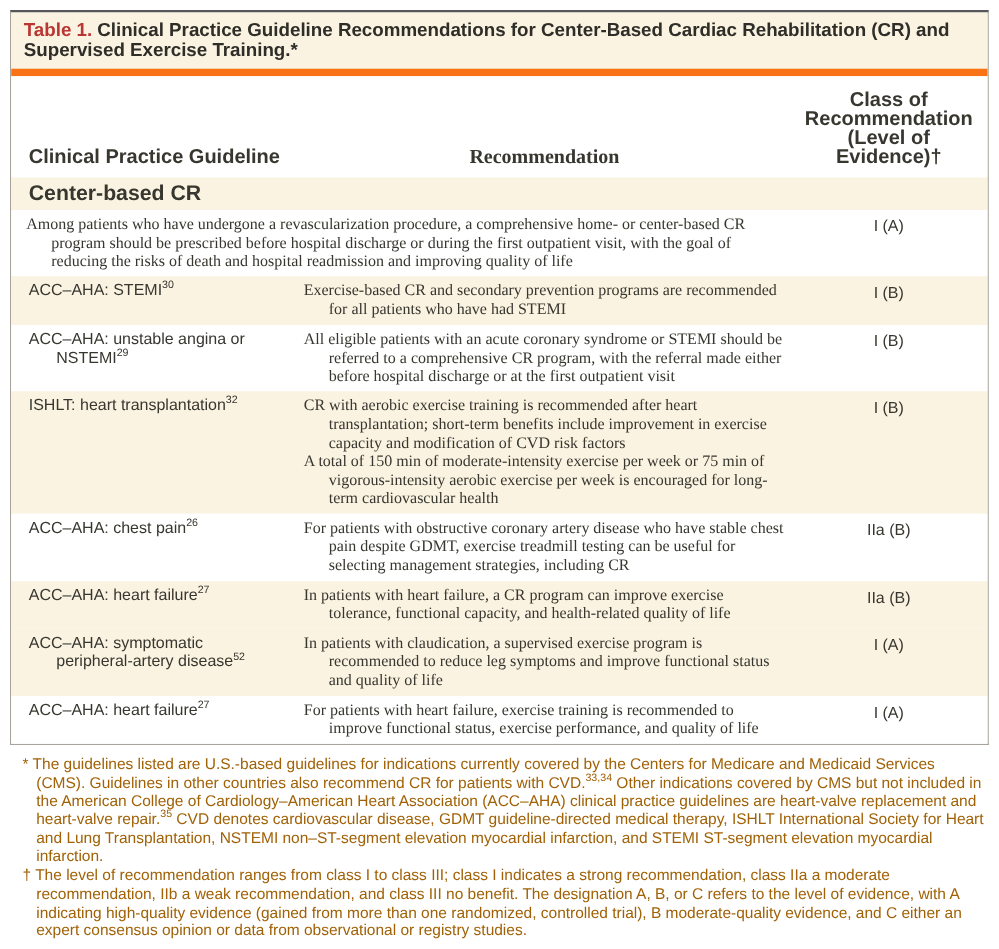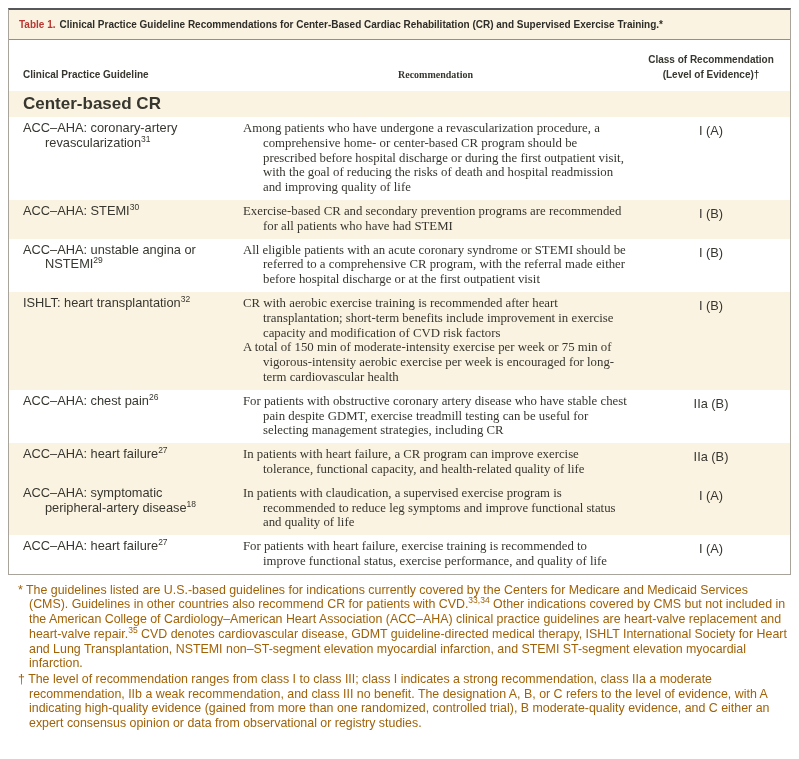--- a/index.html
+++ b/index.html
@@ -9,42 +9,42 @@
     color:#37362f;
   }
   .page{padding:8px 8px 0 8px;box-sizing:border-box;}
   .tablebox{
     border:1px solid #a8a49b;
     border-top:2px solid #56575b;
     background:#fff;
   }
   .titlebar{
     background:#faf3e1;
-    border-bottom:1px solid #f97316;
+    border-bottom:6px solid #f97316;
     padding:7px 12px 6px 10px;
-    font-size:10px;line-height:16px;font-weight:bold;color:#2e2d28;
+    font-size:15px;line-height:16px;font-weight:bold;color:#2e2d28;
   }
   .titlebar .red{color:#b93632;margin-right:4px;}
   .row{display:flex;align-items:flex-start;}
   .c1{width:222px;box-sizing:border-box;padding:4px 4px 5px 14px;}
   .c2{flex:1;box-sizing:border-box;padding:4px 10px 5px 12px;font-family:Liberation Serif, serif;}
   .c3{width:152px;box-sizing:border-box;padding:4px 6px 5px 0;text-align:center;}
   .thead{background:#fff;padding:8px 0 4px 0;font-weight:bold;}
   .thead .c1{align-self:flex-end;}
   .thead .c2{text-align:center;align-self:flex-end;}
   .thead .c3{text-align:center;}
   .cream{background:#faf3e1;}
   .white{background:#ffffff;}
   .section-row{font-weight:bold;padding:4px 0 4px 0;}
   .section-row .label{display:block;padding:1px 14px 2px 14px;font-size:17px;line-height:15px;}
   .cell-text{font-size:12.8px;line-height:14.8px;}
   .guideline-inner{padding-left:22px;text-indent:-22px;}
   .para{padding-left:20px;text-indent:-20px;}
   .class-val{font-size:12.8px;line-height:14.8px;}
-  .thead .hcell{font-size:10px;line-height:15px;}
+  .thead .hcell{font-size:16px;line-height:15px;}
   sup{font-size:8.5px;line-height:0;vertical-align:super;letter-spacing:0;}
   .footnotes{padding:8px 4px 6px 10px;}
   .footnote{
     font-size:12.4px;line-height:14.7px;color:#a16207;
     padding-left:11px;text-indent:-11px;margin:0 0 1px 0;
   }
   .footnote .fsym{display:inline;}
 </style>
 </head>
 <body>
@@ -63,23 +63,20 @@
         <div>Class of Recommendation</div>
         <div>(Level of Evidence)†</div>
       </div>
     </div>
 
     <div id="tbody">
         <div class="section-row cream">
     <span class="label">Center-based CR</span>
   </div>
         <div class="row white">
-    <div class="c1 cell-text">
-      <div class="guideline-inner">ACC–AHA: coronary-artery revascularization<sup>31</sup></div>
-    </div>
     <div class="c2 cell-text">
             <div class="para">Among patients who have undergone a revascularization procedure, a comprehensive home- or center-based CR program should be prescribed before hospital discharge or during the first outpatient visit, with the goal of reducing the risks of death and hospital readmission and improving quality of life</div>
           </div>
     <div class="c3">
       <span class="class-val">I (A)</span>
     </div>
   </div>
         <div class="row cream">
     <div class="c1 cell-text">
       <div class="guideline-inner">ACC–AHA: STEMI<sup>30</sup></div>
@@ -131,21 +128,21 @@
     </div>
     <div class="c2 cell-text">
             <div class="para">In patients with heart failure, a CR program can improve exercise tolerance, functional capacity, and health-related quality of life</div>
           </div>
     <div class="c3">
       <span class="class-val">IIa (B)</span>
     </div>
   </div>
         <div class="row cream">
     <div class="c1 cell-text">
-      <div class="guideline-inner">ACC–AHA: symptomatic peripheral-artery disease<sup>18</sup></div>
+      <div class="guideline-inner">ACC–AHA: symptomatic peripheral-artery disease<sup>52</sup></div>
     </div>
     <div class="c2 cell-text">
             <div class="para">In patients with claudication, a supervised exercise program is recommended to reduce leg symptoms and improve functional status and quality of life</div>
           </div>
     <div class="c3">
       <span class="class-val">I (A)</span>
     </div>
   </div>
         <div class="row white">
     <div class="c1 cell-text">

